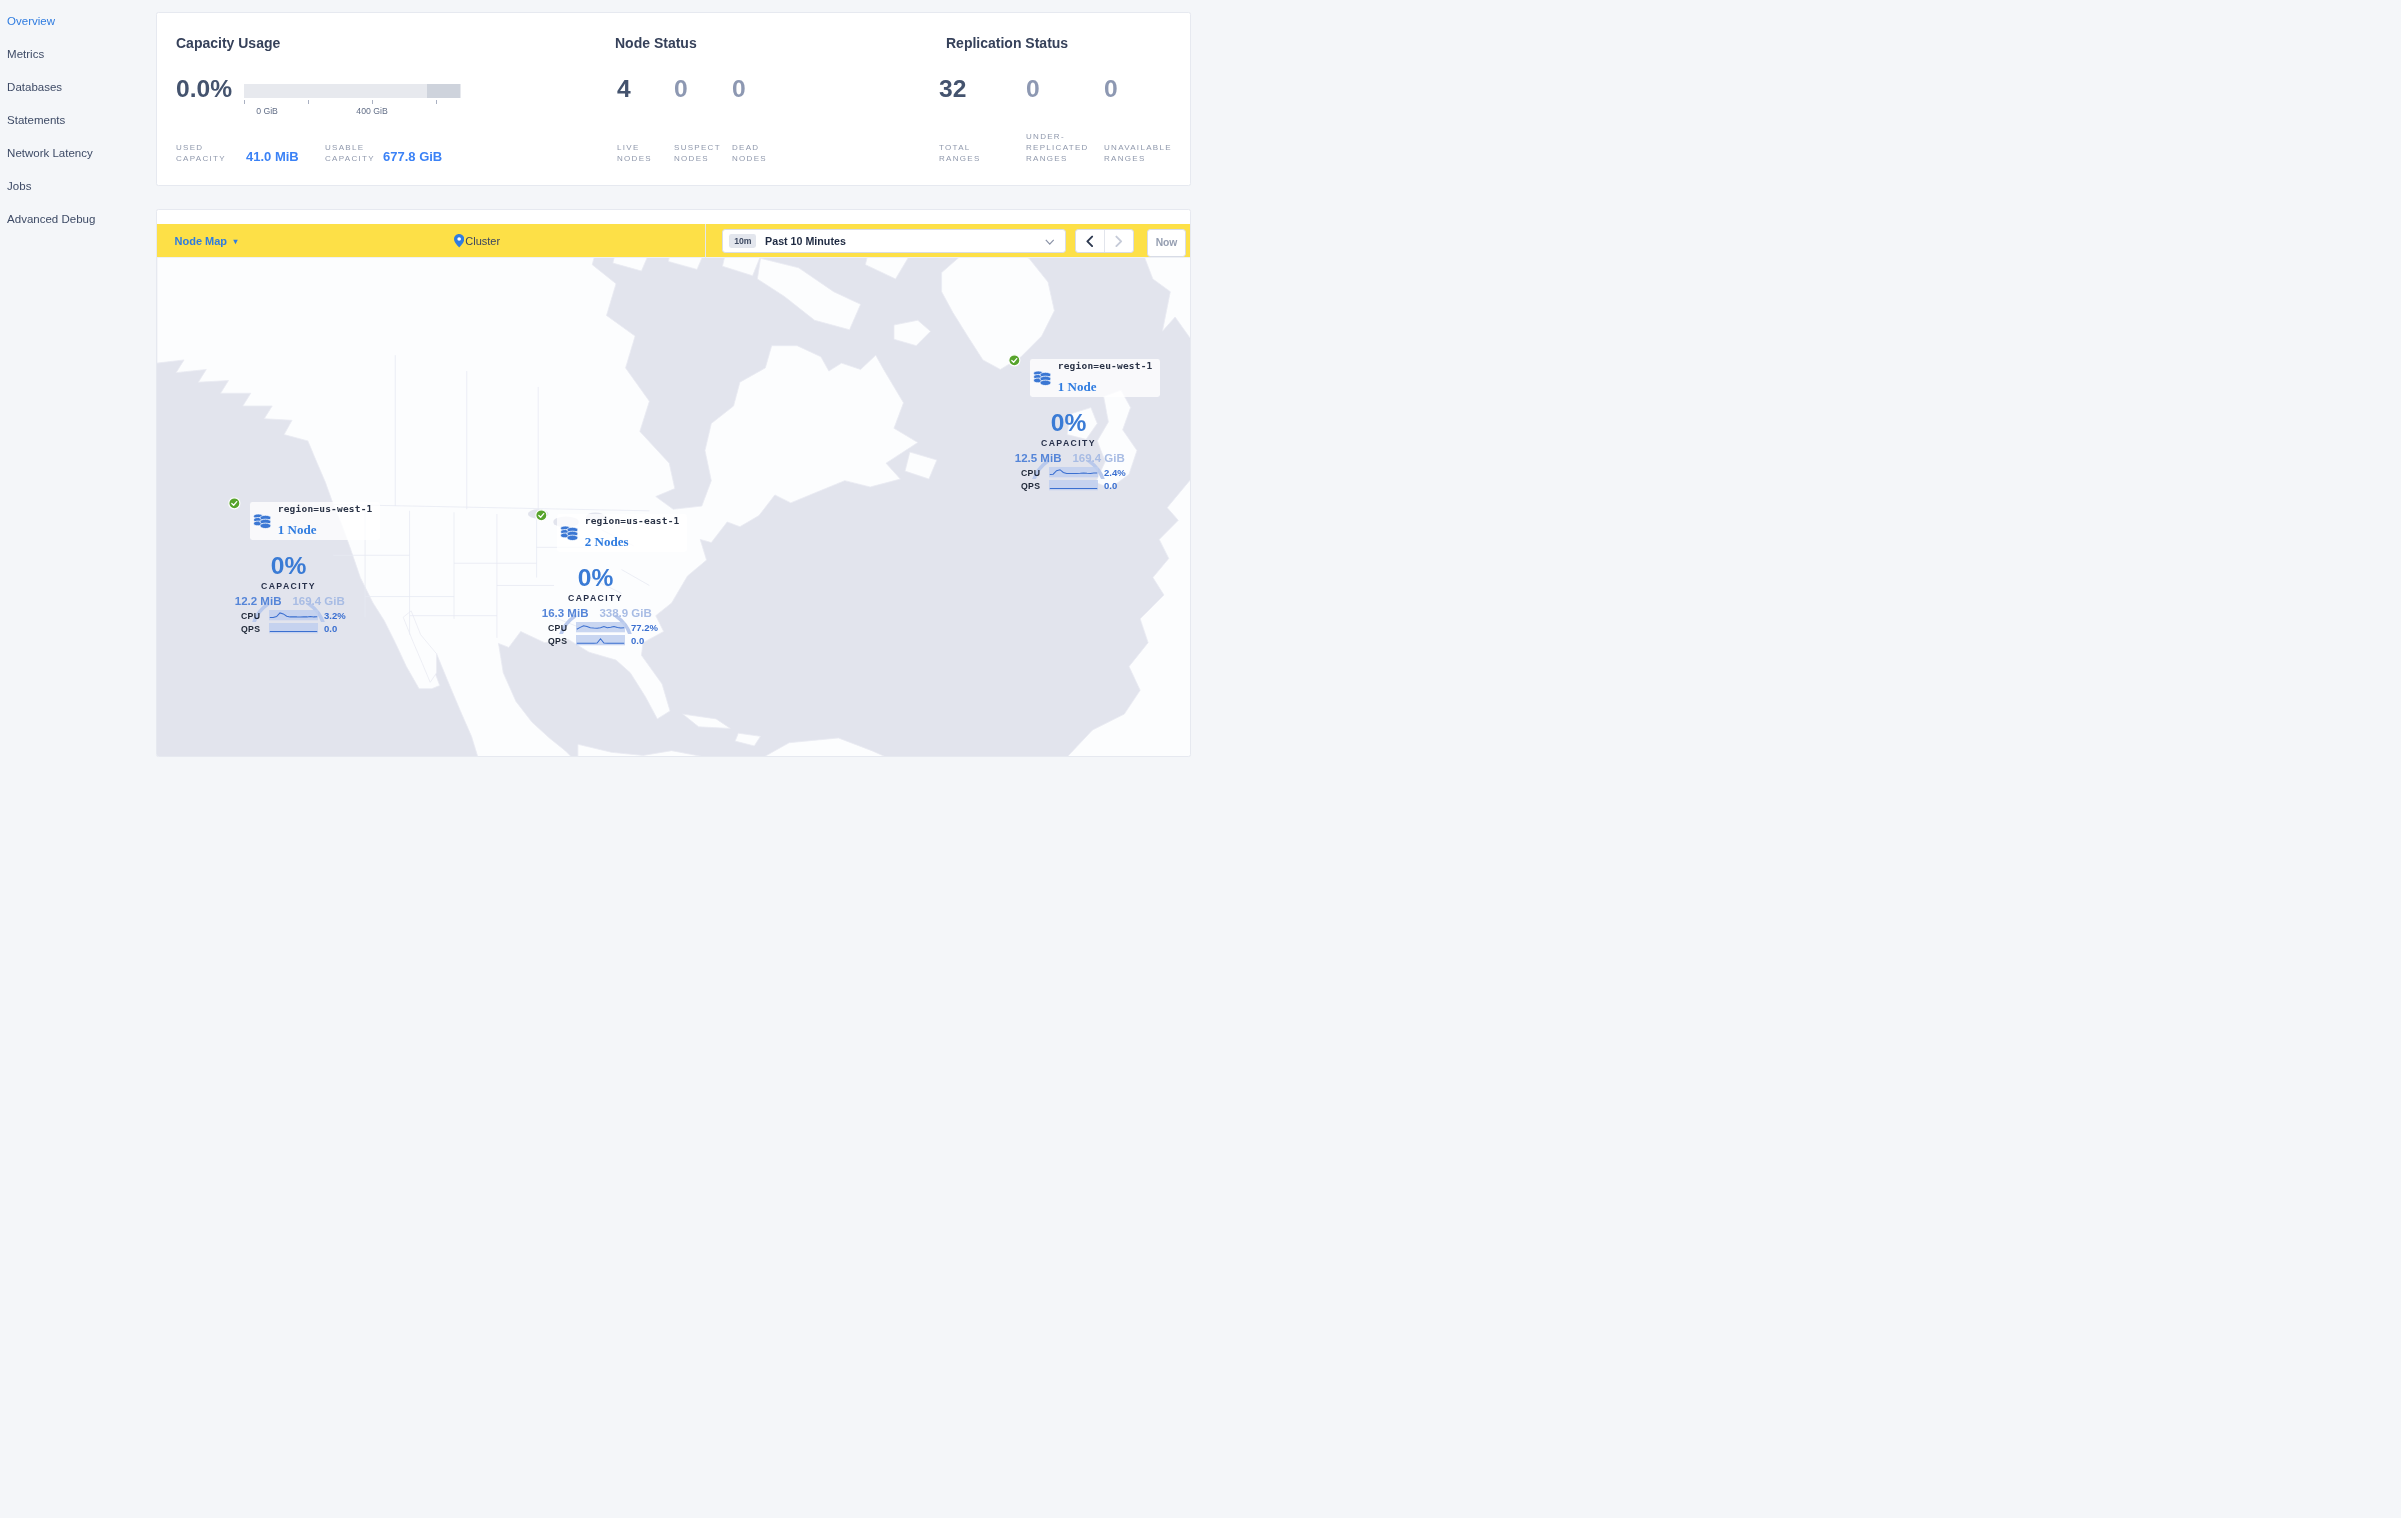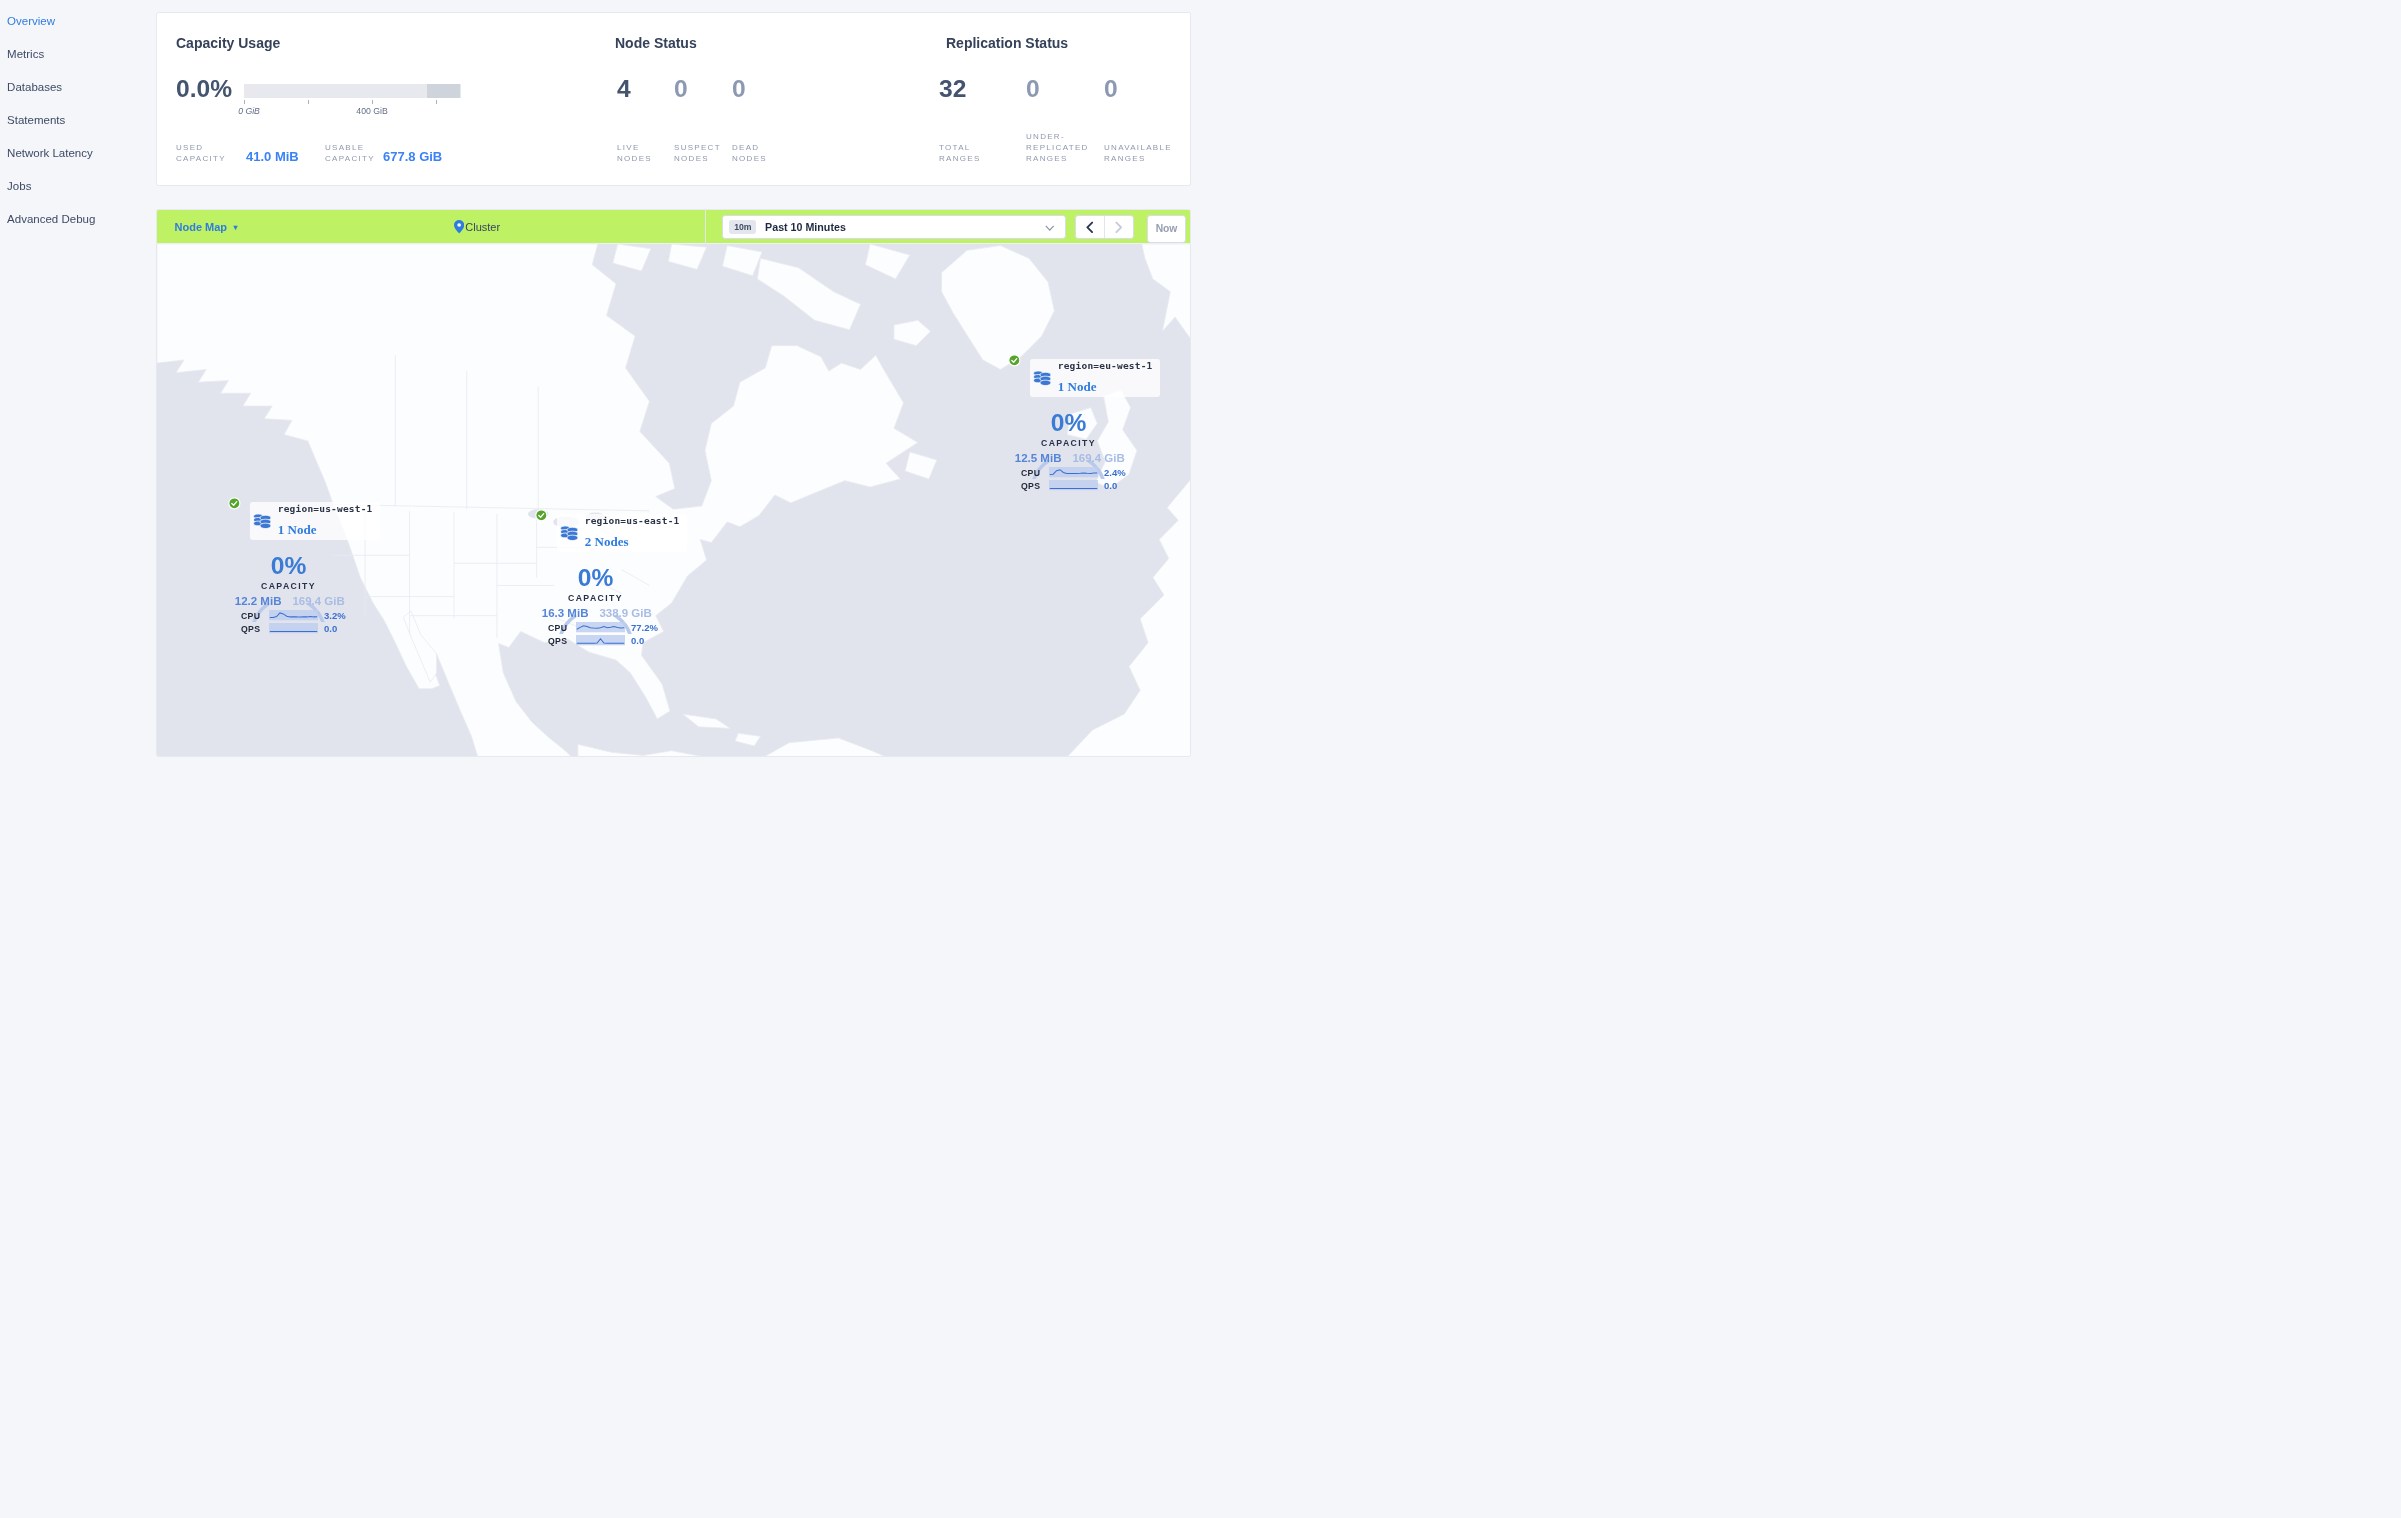--- a/index.html
+++ b/index.html
@@ -23,21 +23,21 @@
   .stat-label { position:absolute; bottom:20.6px; font-size:8px; letter-spacing:1.3px; color:#8f98ac; line-height:11px; }
   .stat-value { position:absolute; bottom:20.6px; font-size:13px; font-weight:700; color:#3b82f6; line-height:14.3px; }
 
   
   #cap-bar { position:absolute; left:87px; top:71px; width:217px; height:13.5px; background:#e7e9ee; }
   #cap-bar-dark { position:absolute; left:183px; top:0; width:33px; height:13.5px; background:#ced3dc; }
   .cap-tick { position:absolute; top:87px; width:0.8px; height:4px; background:#aab1c2; }
   .cap-tick-label { position:absolute; top:93px; font-size:8.7px; color:#626e87; transform:translateX(-50%); white-space:nowrap; }
 
   
-  #map-toolbar { position:absolute; left:0; top:0; width:100%; height:34px; background:#bef264; border-bottom:0.8px solid #eef0f5; z-index:5; }
+  #map-toolbar { position:absolute; left:0; top:14px; width:100%; height:34px; background:#fde047; border-bottom:0.8px solid #eef0f5; z-index:5; }
   #view-selector { position:absolute; left:17.5px; top:0; height:34px; display:flex; align-items:center; gap:6.4px; font-size:11px; font-weight:600; color:#2f7ce0; cursor:pointer; }
   #view-caret { font-size:8px; color:#2f7ce0; }
   #breadcrumb { position:absolute; left:297px; top:0; height:34px; display:flex; align-items:center; gap:1px; font-size:11px; color:#3a4560; }
   #toolbar-divider { position:absolute; left:548px; top:0px; width:0.8px; height:34px; background:#e4e7ee; }
   #time-select { position:absolute; left:565px; top:4.8px; width:344px; height:24.6px; border:0.8px solid #d8dce6; border-radius:3.2px; background:#fff; display:flex; align-items:center; cursor:pointer; }
   #time-badge { margin-left:6.4px; background:#e3e6ed; border-radius:2.4px; padding:2.4px 4.8px; font-size:8.7px; font-weight:700; color:#3f4b63; }
   #time-label { margin-left:8.7px; font-size:10.7px; font-weight:600; color:#1f2a42; }
   #time-chevron { position:absolute; right:10.3px; top:9.5px; }
   #time-arrows { position:absolute; left:918px; top:4.8px; width:59px; height:24.6px; border:0.8px solid #d8dce6; border-radius:3.2px; background:#fff; display:flex; }
   .arrow-cell { width:50%; display:flex; align-items:center; justify-content:center; cursor:pointer; }
@@ -83,21 +83,21 @@
 
   <h2 class="sec-title" style="left:19px;">Capacity Usage</h2>
   <div class="big-num" style="left:19px;">0.0%</div>
   <div id="cap-bar">
       <div id="cap-bar-dark"></div>
     </div>
   <div class="cap-tick" style="left:87px;"></div>
   <div class="cap-tick" style="left:151px;"></div>
   <div class="cap-tick" style="left:215px;"></div>
   <div class="cap-tick" style="left:279px;"></div>
-  <div class="cap-tick-label" style="left:92px;font-style:italic;">0 GiB</div>
+  <div class="cap-tick-label" style="left:110px;">0 GiB</div>
   <div class="cap-tick-label" style="left:215px;">400 GiB</div>
   <div class="stat-label" style="left:19px; width:49px;">USED CAPACITY</div>
   <div class="stat-value" style="left:89px;">41.0 MiB</div>
   <div class="stat-label" style="left:168px; width:54px;">USABLE CAPACITY</div>
   <div class="stat-value" style="left:226px;">677.8 GiB</div>
 
   <h2 class="sec-title" style="left:458px;">Node Status</h2>
   <div class="big-num" style="left:460px;">4</div>
   <div class="big-num dim" style="left:517px;">0</div>
   <div class="big-num dim" style="left:575px;">0</div>

